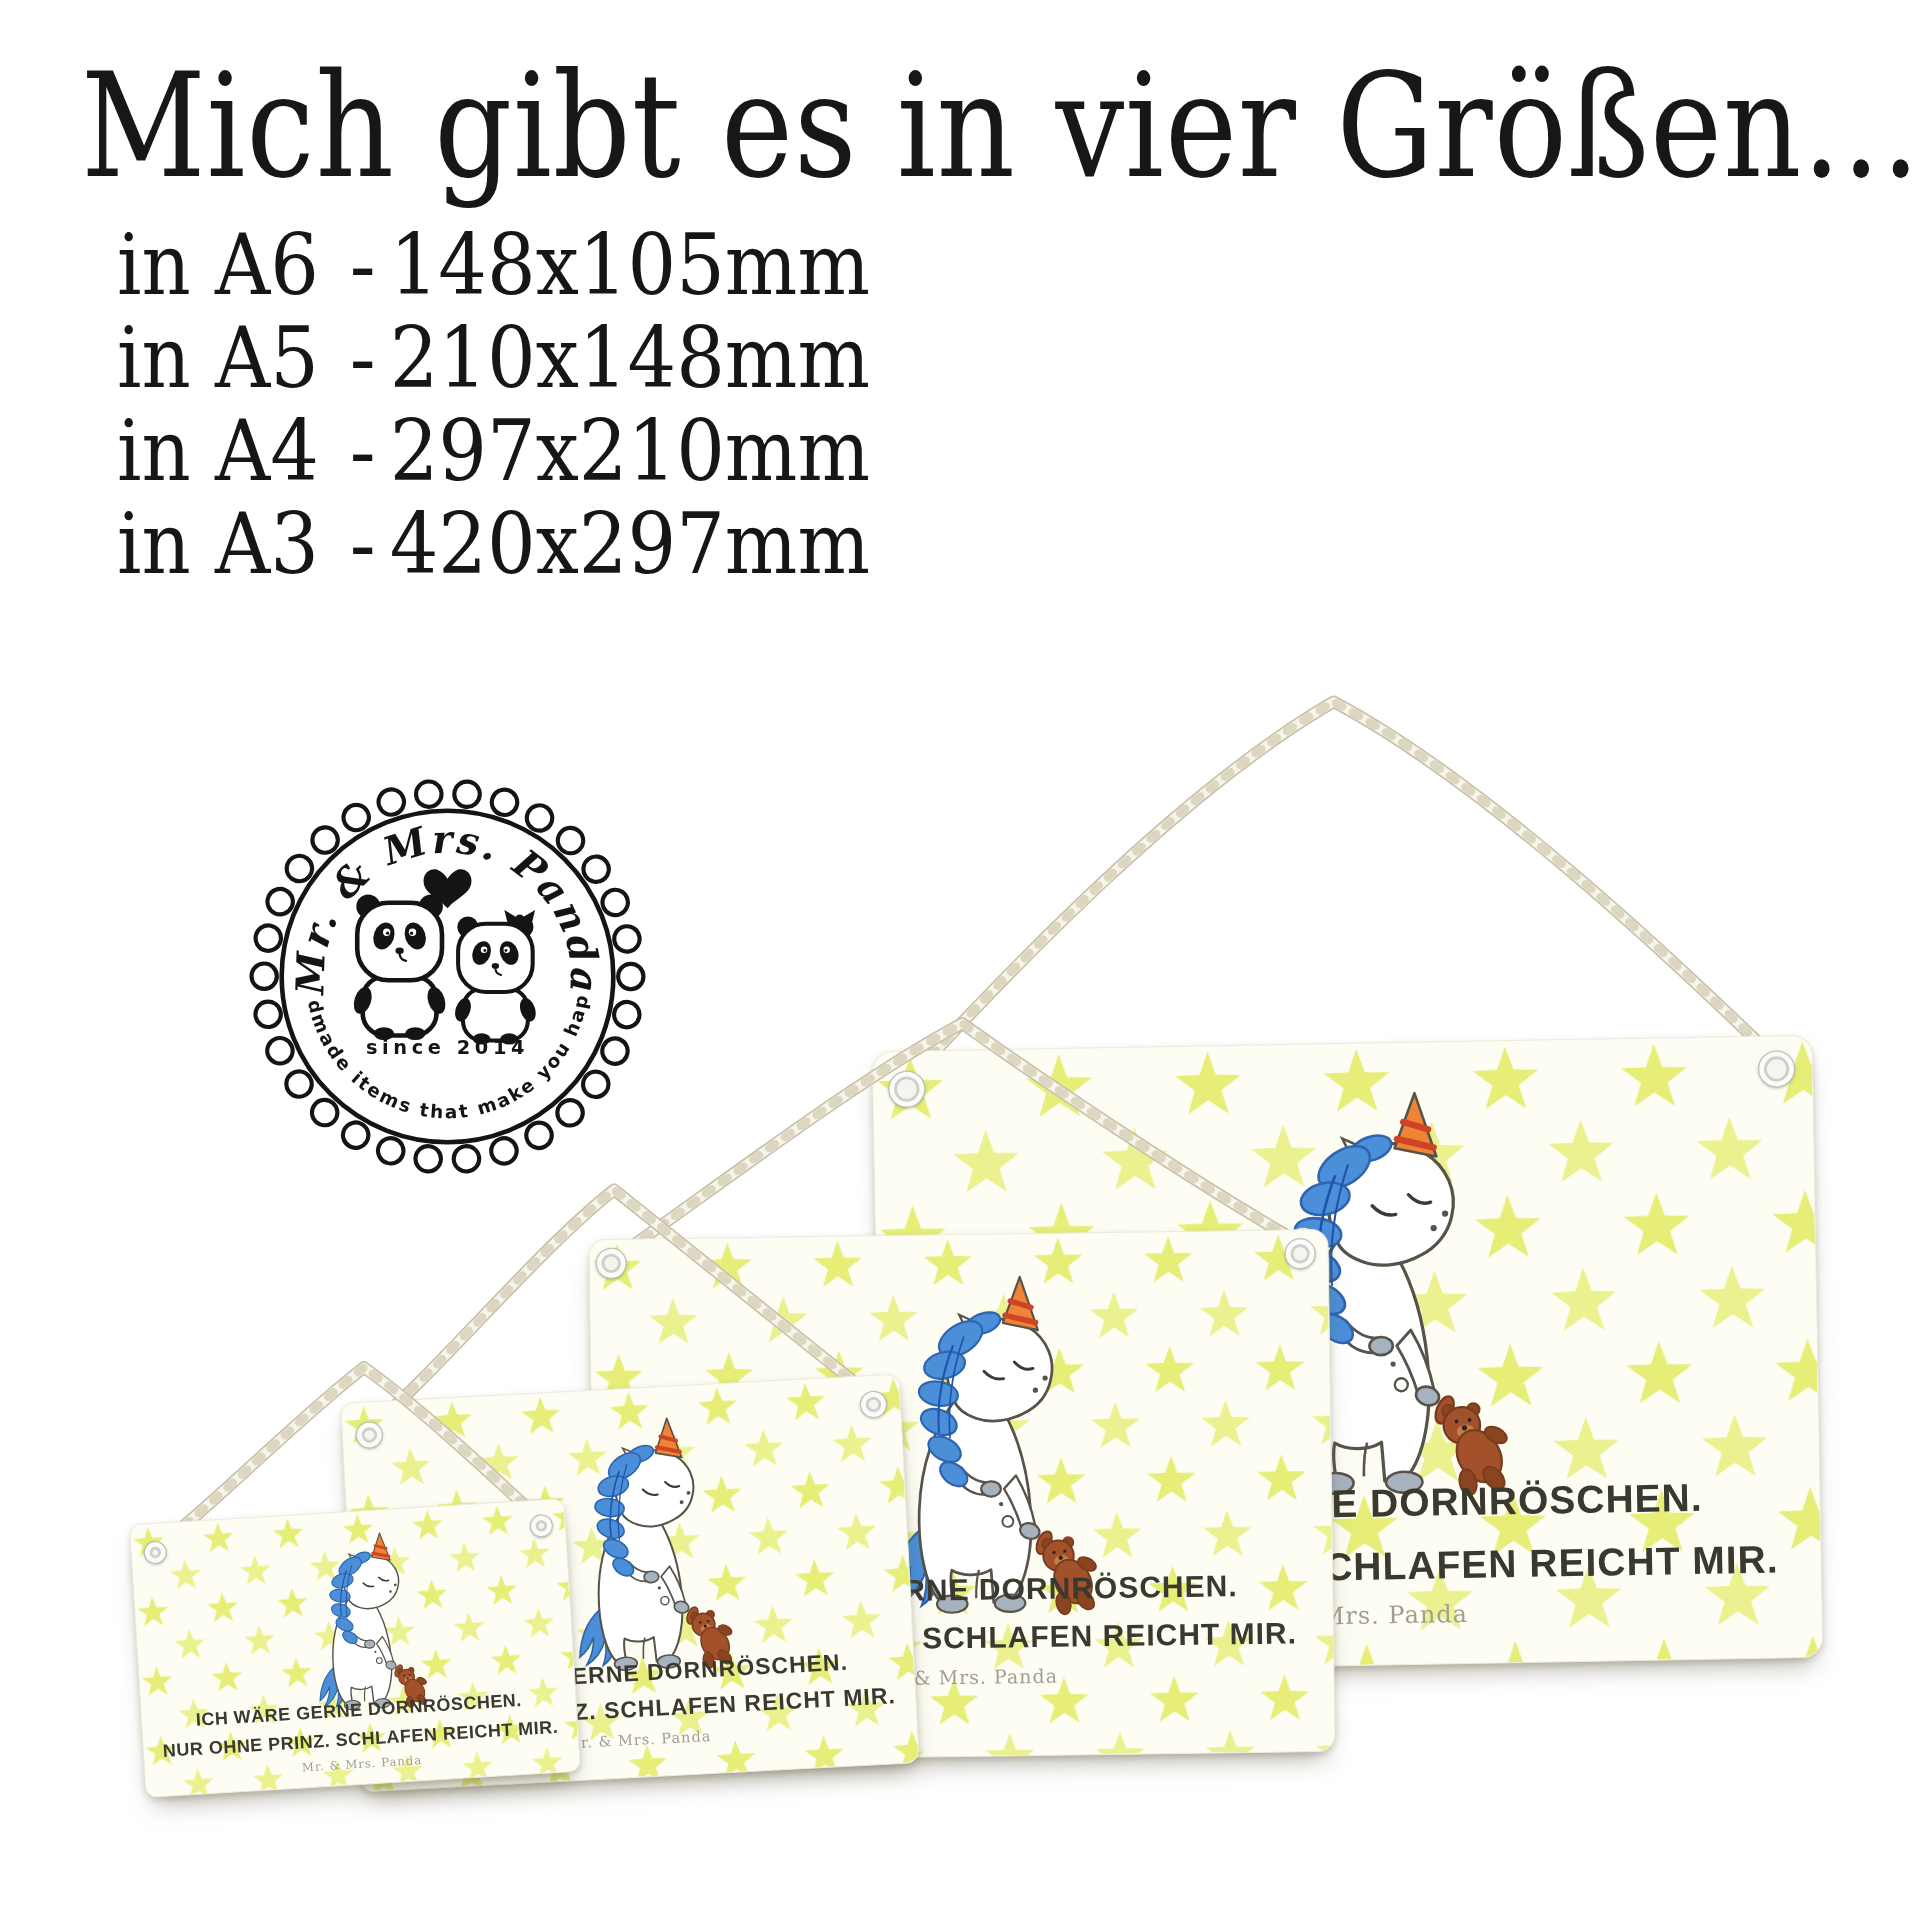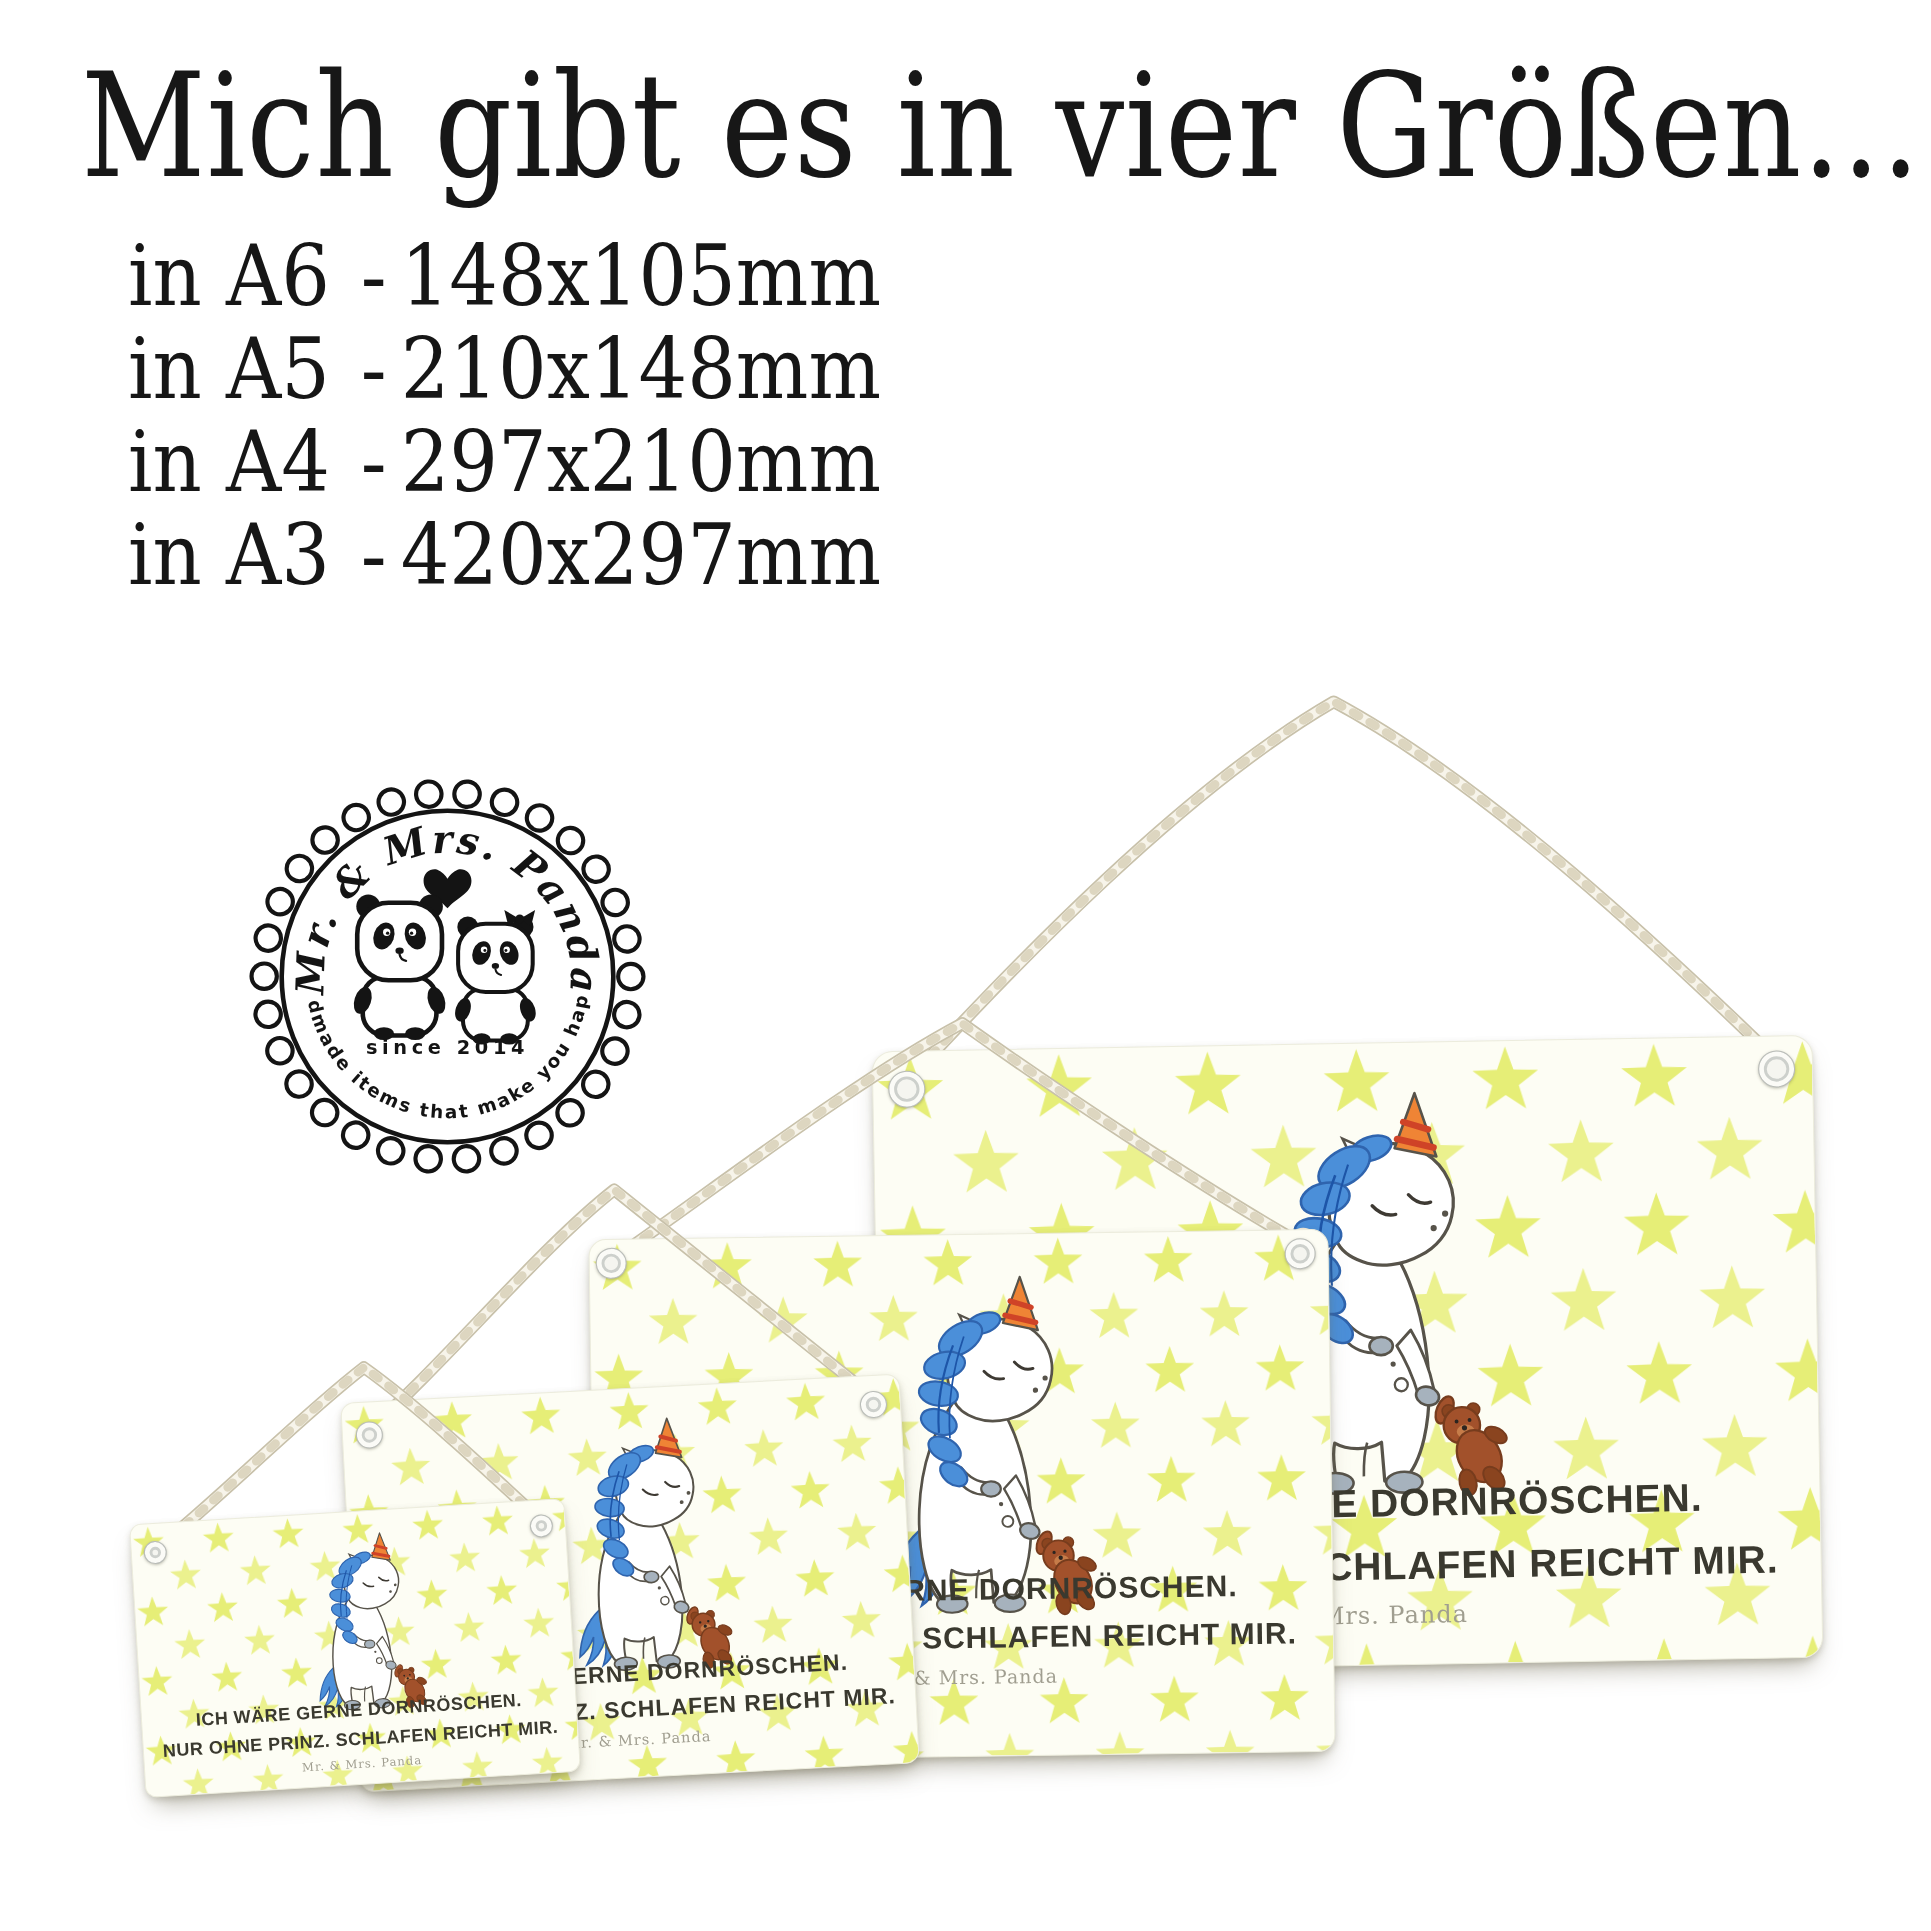--- a/index.html
+++ b/index.html
@@ -3,21 +3,21 @@
 <meta charset="utf-8">
 <style>
   html,body{margin:0;padding:0;background:#ffffff;}
   .canvas{position:relative;width:1931px;height:1931px;background:#ffffff;overflow:hidden;
           font-family:"Liberation Sans",sans-serif;padding-left:29px;}
 
   
   .headline{position:absolute;left:81px;top:46px;margin:0;font-family:"DejaVu Serif",serif;
             font-weight:400;font-size:145px;line-height:1.1;color:#171717;white-space:nowrap;
             transform:scaleX(.84);transform-origin:left top;letter-spacing:1px;}
-  .size-list{position:absolute;left:116px;top:214px;list-style:none;margin:12px;padding:0;}
+  .size-list{position:absolute;left:116px;top:214px;list-style:none;margin:1px;padding:0;}
   .size-row{display:flex;align-items:baseline;height:93px;font-family:"DejaVu Serif",serif;
             font-size:85px;color:#161616;transform:scaleX(.9);transform-origin:left top;}
   .size-label{display:inline-block;width:243px;}
   .size-dash{display:inline-block;width:60px;text-align:center;}
   .size-value{display:inline-block;}
 
   
   .badge{position:absolute;left:243px;top:772px;width:409px;height:409px;}
 
   

